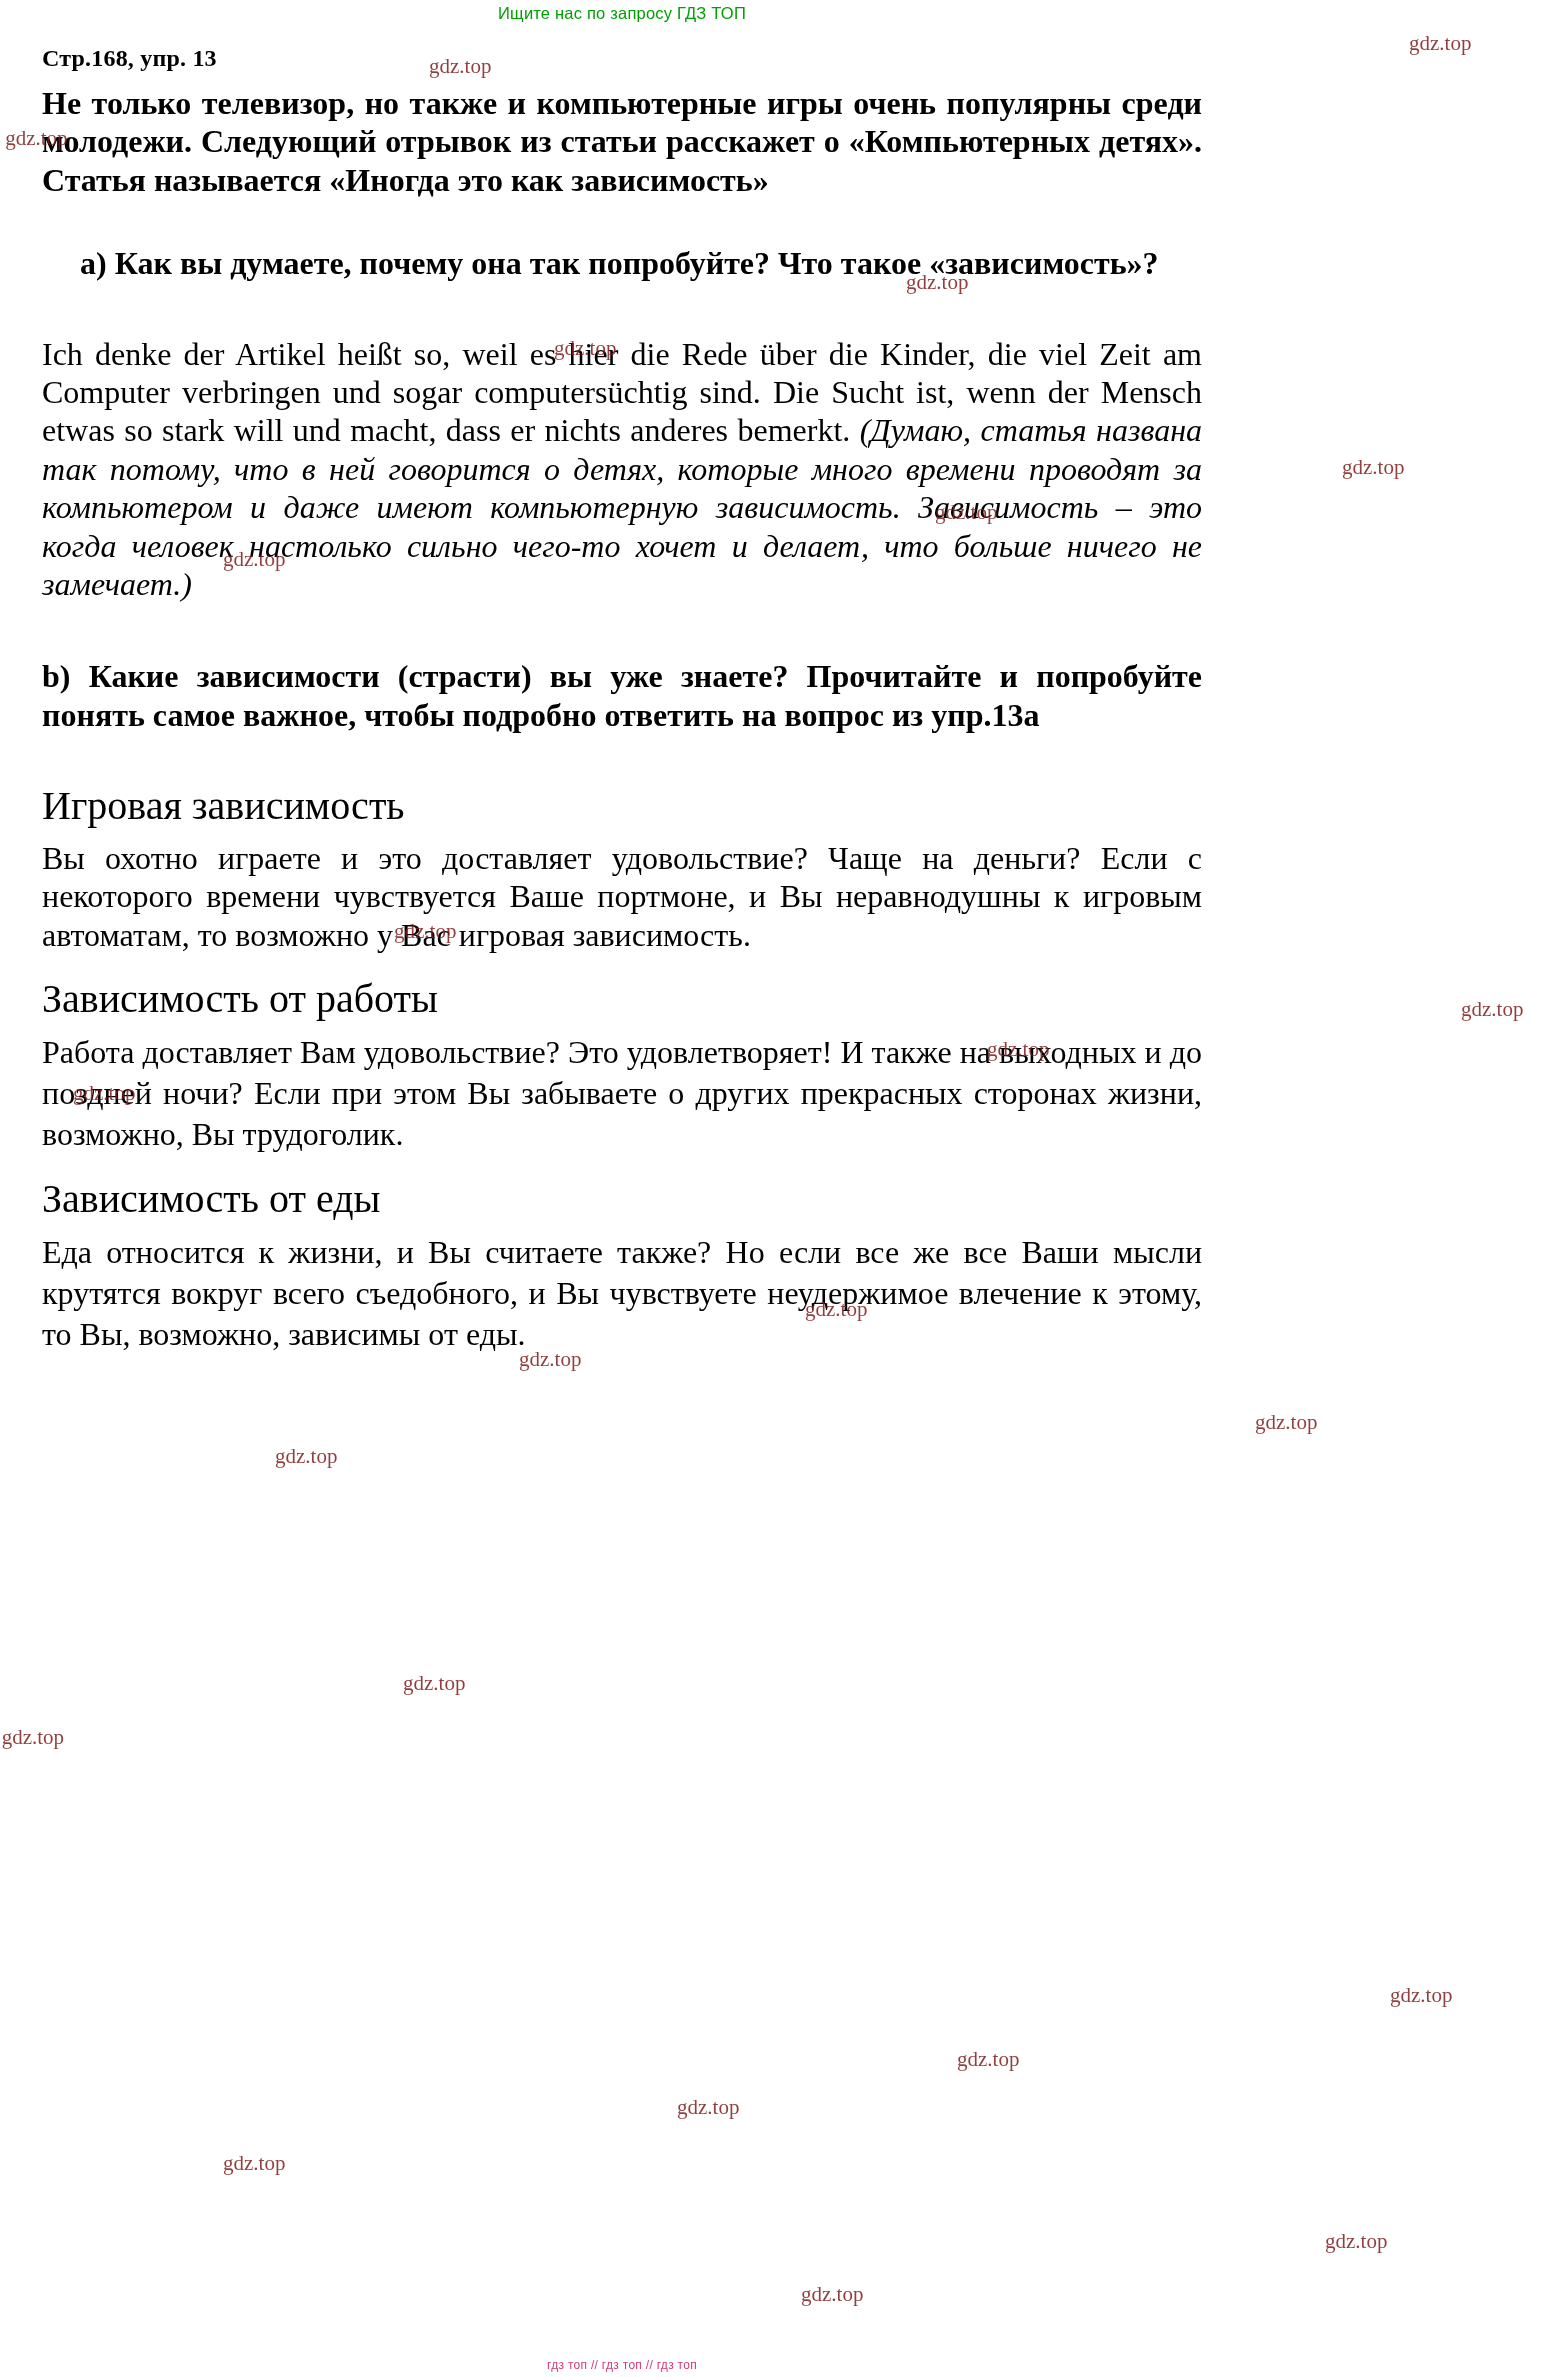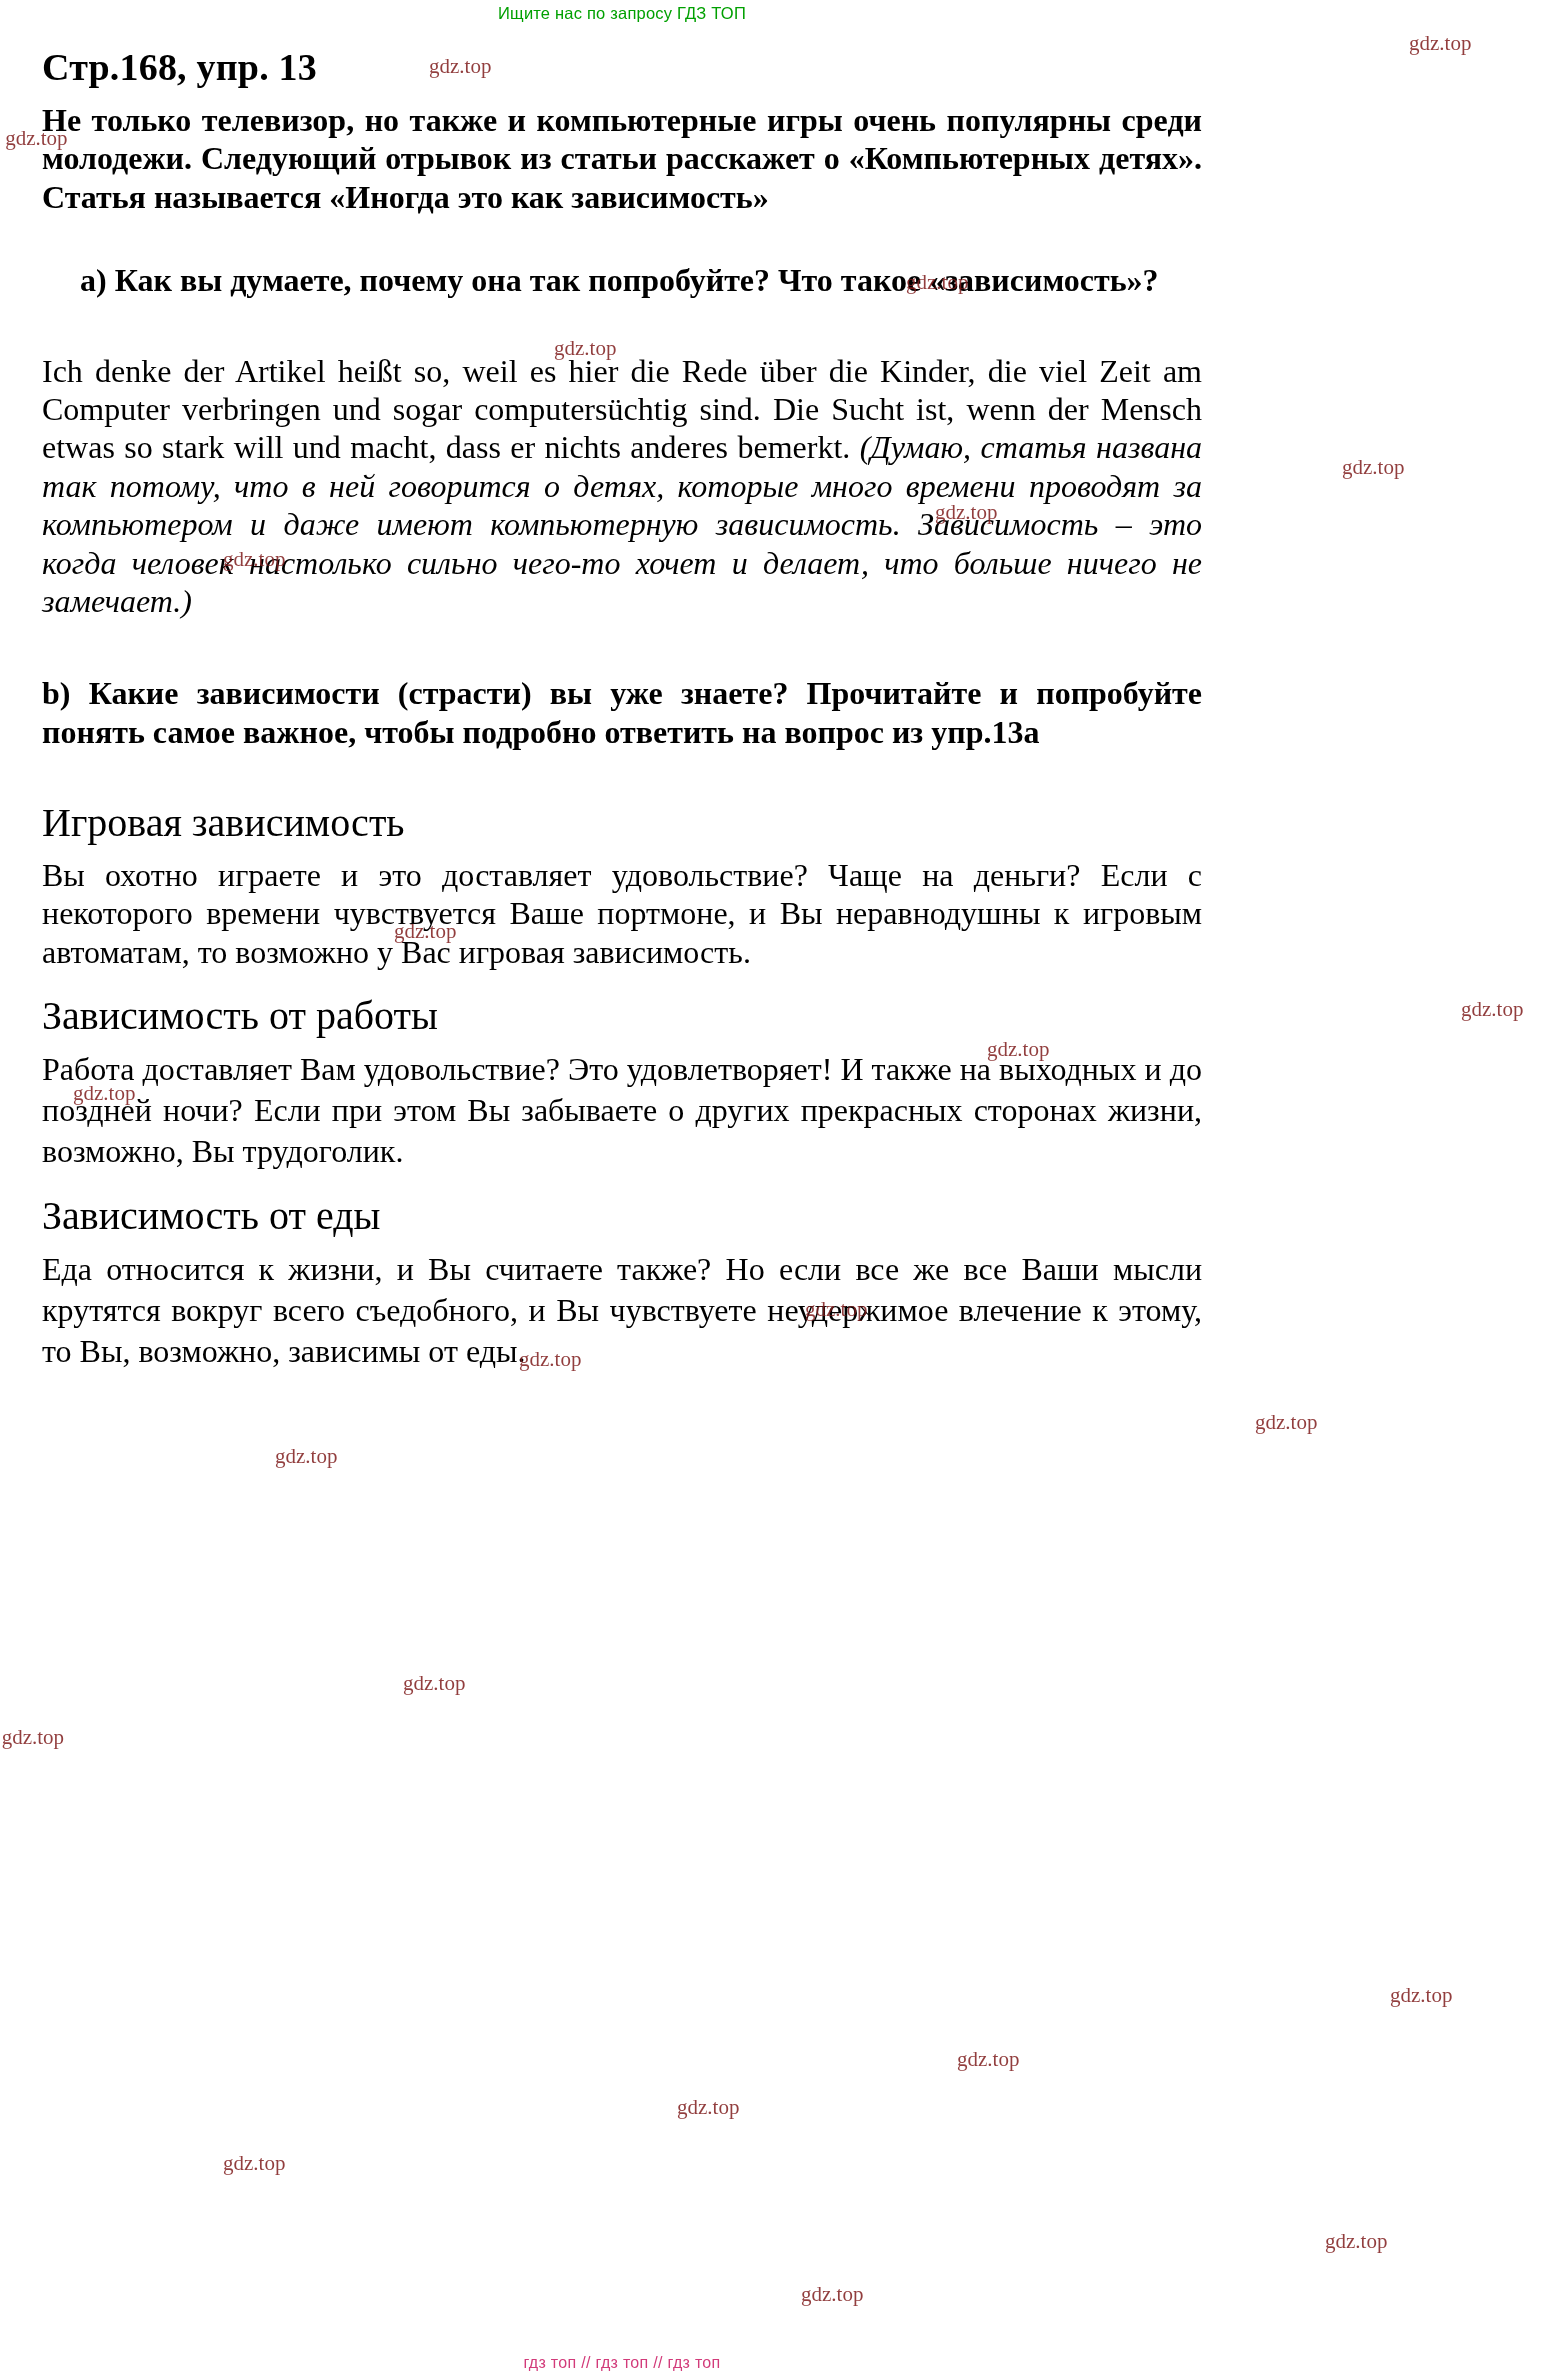--- a/index.html
+++ b/index.html
@@ -38,21 +38,21 @@
   }
 
   
   .bottom-promo {
     position: absolute;
     bottom: 5.2px;
     left: 0;
     width: 100%;
     text-align: center;
     font-family: "Liberation Sans", sans-serif;
-    font-size: 16px;
+    font-size: 12px;
     color: #d23b7a;
     letter-spacing: 0.3px;
   }
 
   
   .wm {
     position: absolute;
     font-family: Liberation Serif, serif;
     font-size: 21px;
     color: #7f1d1d;
@@ -60,21 +60,21 @@
     white-space: nowrap;
     pointer-events: none;
     z-index: 5;
   }
 
   
   .content { position: relative; z-index: 2; }
 
   .head-line {
     margin-top: 19px;
-    font-size: 38px;
+    font-size: 24px;
     font-weight: bold;
     letter-spacing: 0.2px;
   }
 
   p {
     margin: 0;
     font-size: 32px;
     line-height: 1.20;
   }
 

